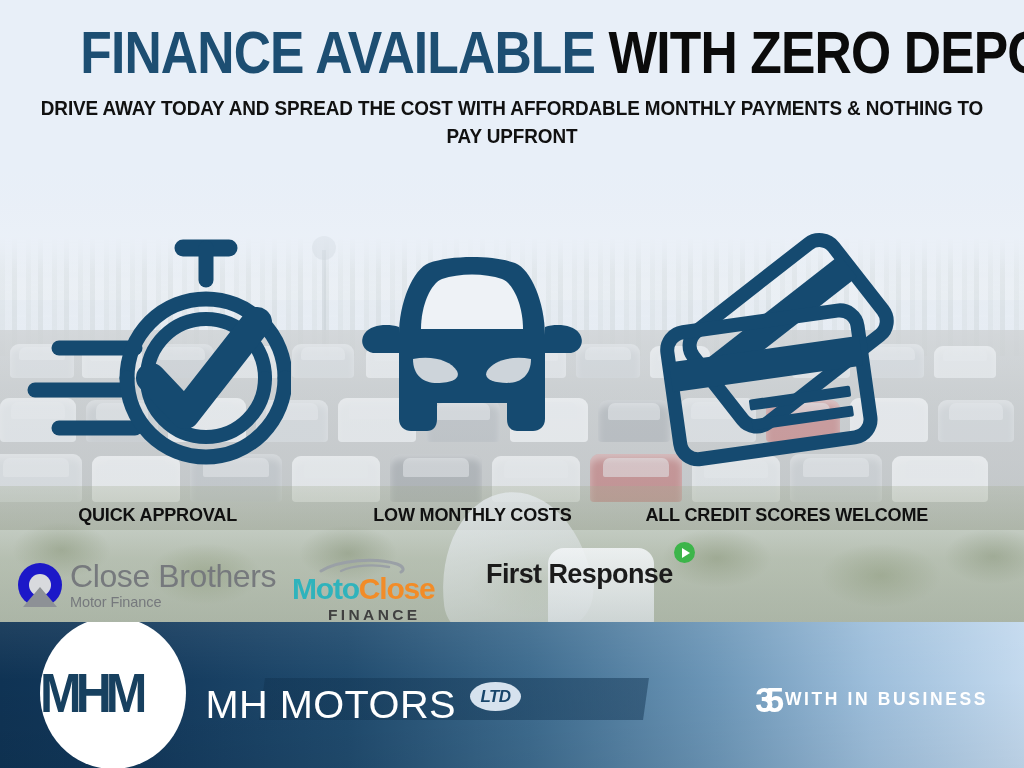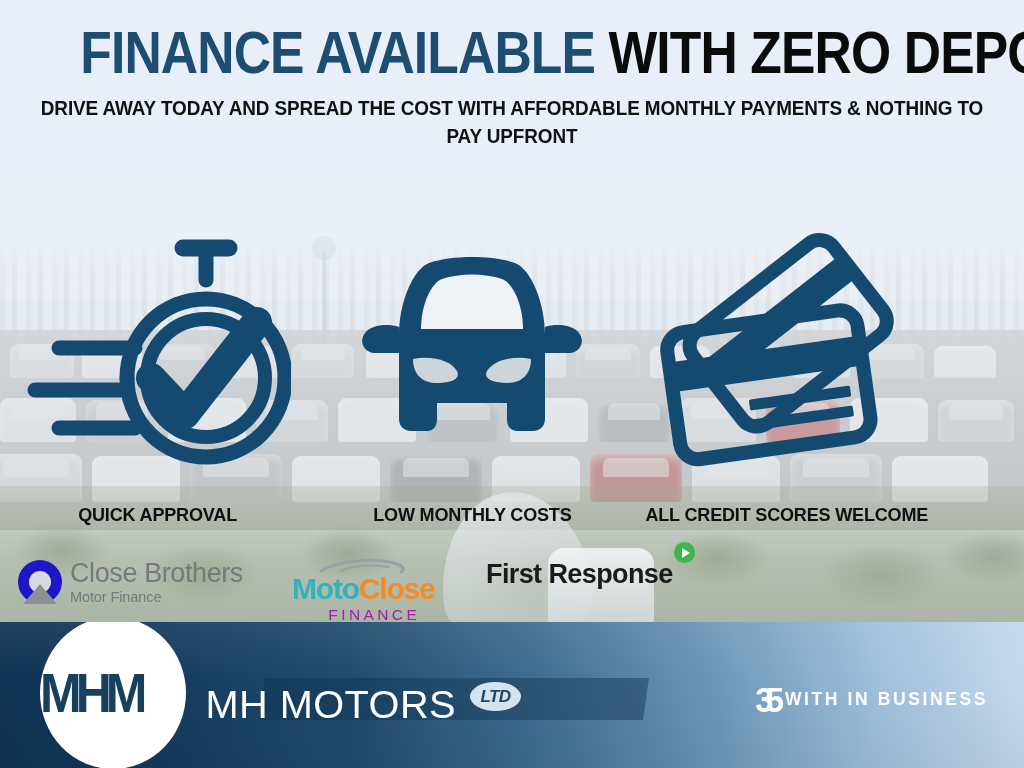--- a/index.html
+++ b/index.html
@@ -246,21 +246,21 @@
   .cb-tri {
     position: absolute;
     left: 5px; bottom: 0;
     width: 0; height: 0;
     border-left: 17px solid transparent;
     border-right: 17px solid transparent;
     border-bottom: 20px solid #8d9196;
   }
   .cb-txt { line-height: 1; }
   .cb-name {
-    font-size: 27px;
+    font-size: 32px;
     font-weight: normal;
     color: #76797d;
     letter-spacing: -0.4px;
   }
   .cb-sub {
     margin-top: 3px;
     font-size: 14.5px;
     color: #76797d;
     letter-spacing: -0.1px;
   }
@@ -271,24 +271,25 @@
   .mn-word {
     font-size: 30px;
     font-weight: bold;
     line-height: 1;
     letter-spacing: -1.2px;
   }
   .mn-moto { color: #2fb3bc; }
   .mn-novo { color: #f28c28; }
   .mn-fin {
     font-size: 15.5px;
-    color: #a21caf;
+    color: #404040;
     letter-spacing: 3.4px;
     margin-top: 2px;
     padding-left: 22px;
+    font-weight: bold;
   }
 
   
   #partner-first { left: 486px; top: 4px; }
   .fr-top { position: relative; }
   .fr-name {
     font-size: 27px;
     font-weight: bold;
     color: #1b1b1b;
     letter-spacing: -0.6px;

